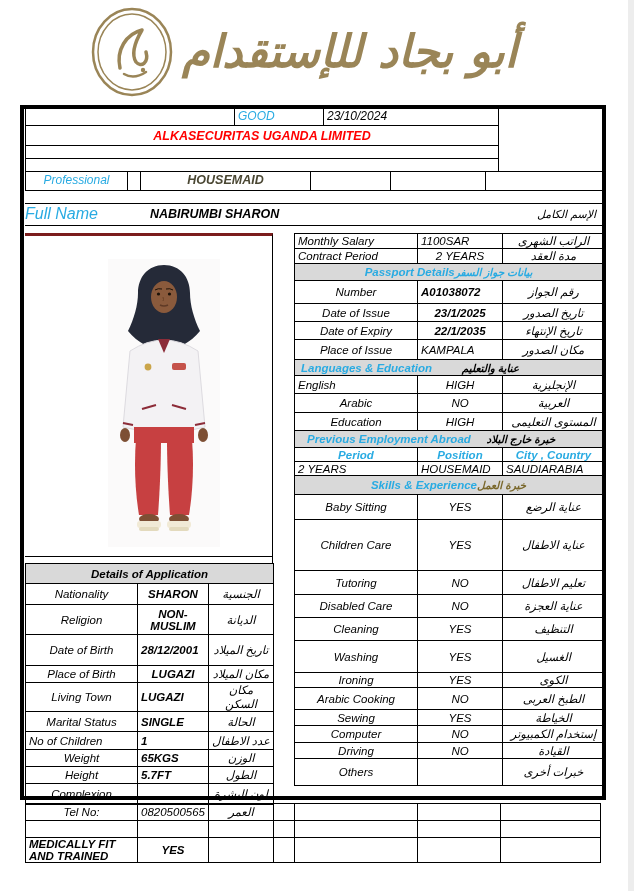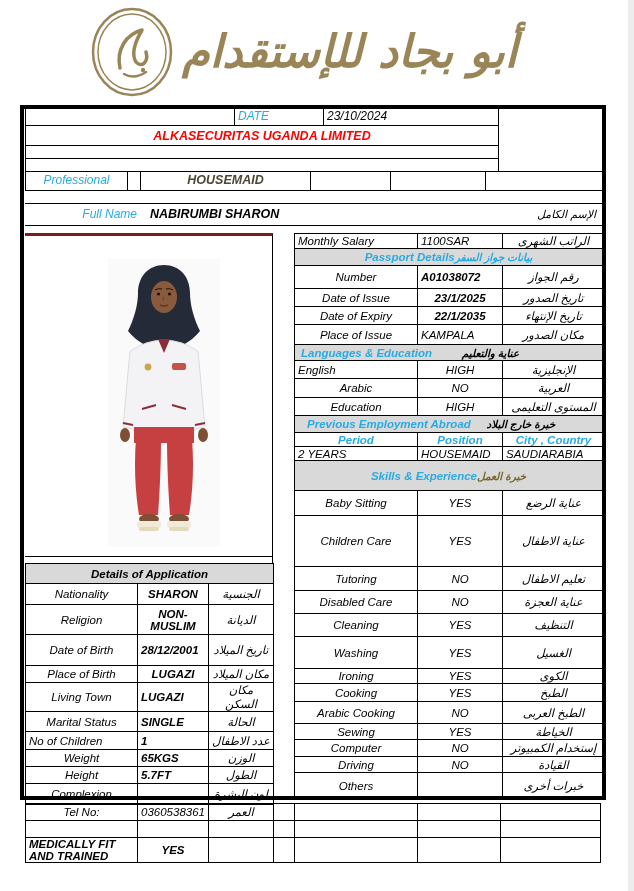--- a/index.html
+++ b/index.html
@@ -25,21 +25,21 @@
   .vtop{vertical-align:top;padding-top:2px;}
   .rel{position:relative;}
   .he{position:absolute;left:6px;top:50%;transform:translateY(-50%);}
   .ha{position:absolute;left:54%;top:50%;transform:translateY(-50%);font-weight:bold;font-size:10.5px;}
   .pa{font-size:10.5px;padding-right:2px;}
   .gold-ar{color:#7a682c;font-weight:bold;}
   .thin-row{position:absolute;border-bottom:1px solid #000;}
   .logo-text{position:absolute;left:182px;top:16px;width:372px;height:72px;line-height:72px;
              font-size:45px;font-weight:bold;color:#9a8557;direction:rtl;text-align:left;
              font-family:"DejaVu Sans",sans-serif;letter-spacing:-1px;}
-  .fn-label{position:absolute;left:0;top:0;width:112px;text-align:right;line-height:22px;font-size:12px;}
+  .fn-label{position:absolute;left:0;top:0;width:112px;text-align:left;line-height:22px;font-size:16px;}
   .fn-value{position:absolute;left:125px;top:0;line-height:22px;font-size:12.5px;font-weight:bold;}
   .fn-ar{position:absolute;right:8px;top:0;line-height:22px;font-size:11px;direction:rtl;}
   .photo-cell{position:absolute;left:25px;top:233px;width:248px;height:324px;box-sizing:border-box;
               border-top:3px solid #7b1d1d;border-right:1px solid #000;border-bottom:1px solid #000;background:#fff;}
   .photo-strip{position:absolute;left:25px;top:557px;width:248px;height:6px;box-sizing:border-box;
                border-right:1px solid #000;background:#fff;}
   .wrap{white-space:normal;}
 </style>
 </head>
 <body>
@@ -59,21 +59,21 @@
   <table class="grid" style="left:25px;top:105px;width:579px">
     <colgroup>
         <col style="width:209px">
         <col style="width:89px">
         <col style="width:175px">
         <col style="width:106px">
       </colgroup>
     <tbody>
         <tr style="height:20px">
       <td></td>
-      <td class="cyan-n pl" style="font-size:12px">DATE</td>
+      <td class="cyan-n pl" style="font-size:12px">GOOD</td>
       <td class="pl" style="font-size:12px">23/10/2024</td>
       <td rowspan="4"></td>
     </tr>
     <tr style="height:20px">
       <td colspan="3" class="red c" style="font-size:12.5px">ALKASECURITAS UGANDA LIMITED</td>
     </tr>
     <tr style="height:13px">
           <td colspan="3"></td>
         </tr>
     <tr style="height:13px">
@@ -153,20 +153,25 @@
         <col style="width:123px">
         <col style="width:85px">
         <col style="width:102px">
       </colgroup>
     <tbody>
         <tr style="height:14px">
       <td class="l pl">Monthly Salary</td>
       <td class="l pl">1100SAR</td>
       <td class="ar" dir="rtl">الراتب الشهرى</td>
     </tr>
+    <tr style="height:14px">
+      <td class="l pl">Contract Period</td>
+      <td class="c">2 YEARS</td>
+      <td class="ar" dir="rtl">مدة العقد</td>
+    </tr>
     <tr style="height:17px">
       <td colspan="3" class="hdr c"><span class="cyan">Passport Details</span><span class="cyan pa" dir="rtl">بيانات جواز السفر</span></td>
     </tr>
     <tr style="height:23px">
       <td class="c">Number</td>
       <td class="l pl b">A01038072</td>
       <td class="ar" dir="rtl">رقم الجواز</td>
     </tr>
     <tr style="height:18px">
       <td class="c">Date of Issue</td>
@@ -213,21 +218,21 @@
     <tr style="height:14px">
       <td class="cyan c">Period</td>
       <td class="cyan c">Position</td>
       <td class="cyan c">City , Country</td>
     </tr>
     <tr style="height:14px">
       <td class="l">2 YEARS</td>
       <td class="l">HOUSEMAID</td>
       <td class="l">SAUDIARABIA</td>
     </tr>
-    <tr style="height:30px">
+    <tr style="height:19px">
       <td colspan="3" class="hdr c"><span class="cyan">Skills &amp; Experience</span><span class="gold-ar pa" dir="rtl">خبرة العمل</span></td>
     </tr>
     <tr style="height:25px">
       <td class="c">Baby Sitting</td>
       <td class="c">YES</td>
       <td class="ar" dir="rtl">عناية الرضع</td>
     </tr>
     <tr style="height:51px">
       <td class="c vtop">Children Care</td>
       <td class="c vtop">YES</td>
@@ -250,25 +255,20 @@
     </tr>
     <tr style="height:32px">
       <td class="c">Washing</td>
       <td class="c">YES</td>
       <td class="ar" dir="rtl">الغسيل</td>
     </tr>
     <tr style="height:15px">
       <td class="c">Ironing</td>
       <td class="c">YES</td>
       <td class="ar" dir="rtl">الكوى</td>
-    </tr>
-    <tr style="height:18px">
-      <td class="c">Cooking</td>
-      <td class="c">YES</td>
-      <td class="ar" dir="rtl">الطبخ</td>
     </tr>
     <tr style="height:22px">
       <td class="c">Arabic Cooking</td>
       <td class="c">NO</td>
       <td class="ar" dir="rtl">الطبخ العربى</td>
     </tr>
     <tr style="height:16px">
       <td class="c">Sewing</td>
       <td class="c">YES</td>
       <td class="ar" dir="rtl">الخياطة</td>
@@ -360,21 +360,21 @@
         <col style="width:71px">
         <col style="width:65px">
         <col style="width:21px">
         <col style="width:123px">
         <col style="width:83px">
         <col style="width:100px">
       </colgroup>
     <tbody>
         <tr style="height:17px">
       <td class="c">Tel No:</td>
-      <td class="c">0360538361</td>
+      <td class="c">0820500565</td>
       <td class="ar" dir="rtl">العمر</td>
       <td></td>
       <td></td>
       <td></td>
       <td></td>
     </tr>
     <tr style="height:17px">
       <td></td>
           <td></td>
           <td></td>

